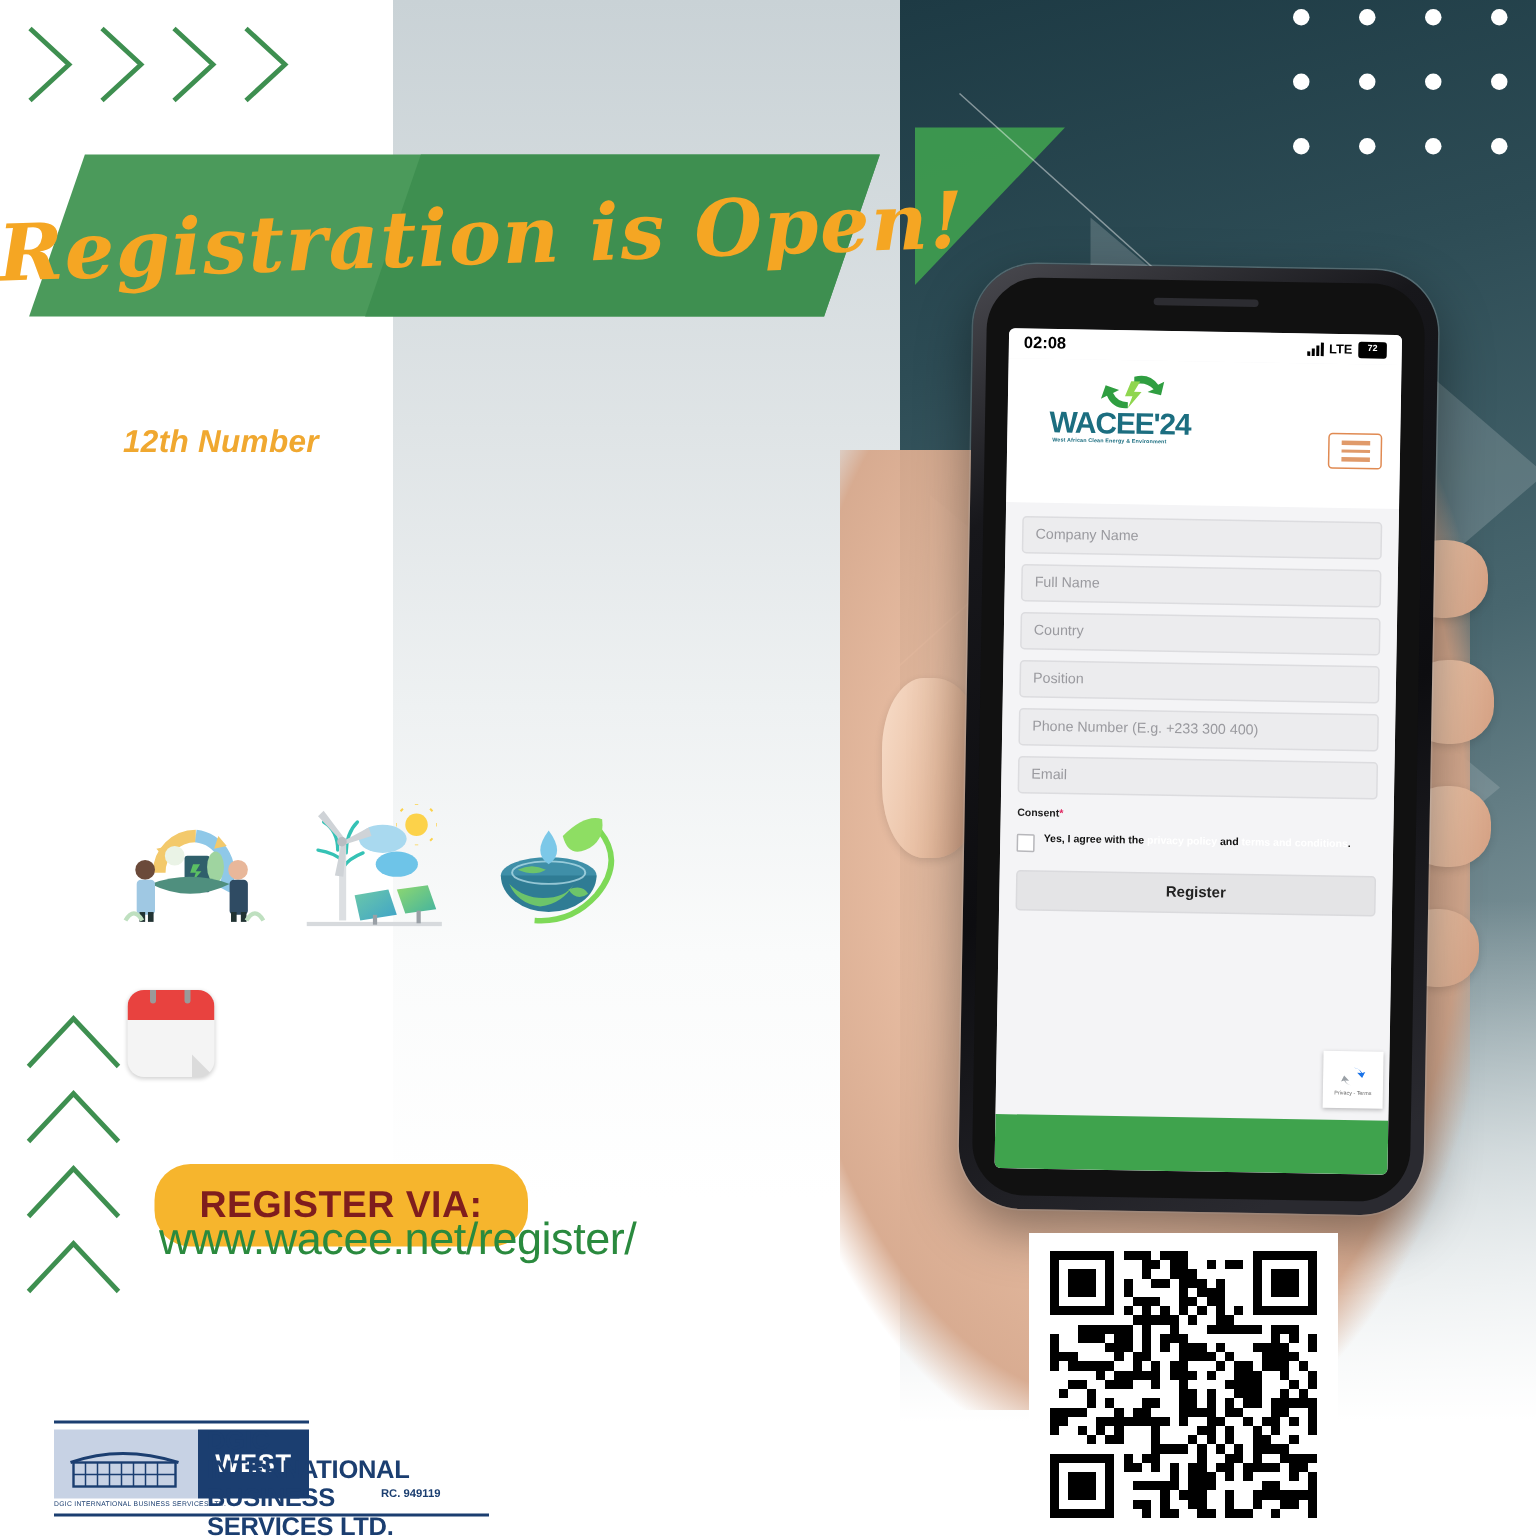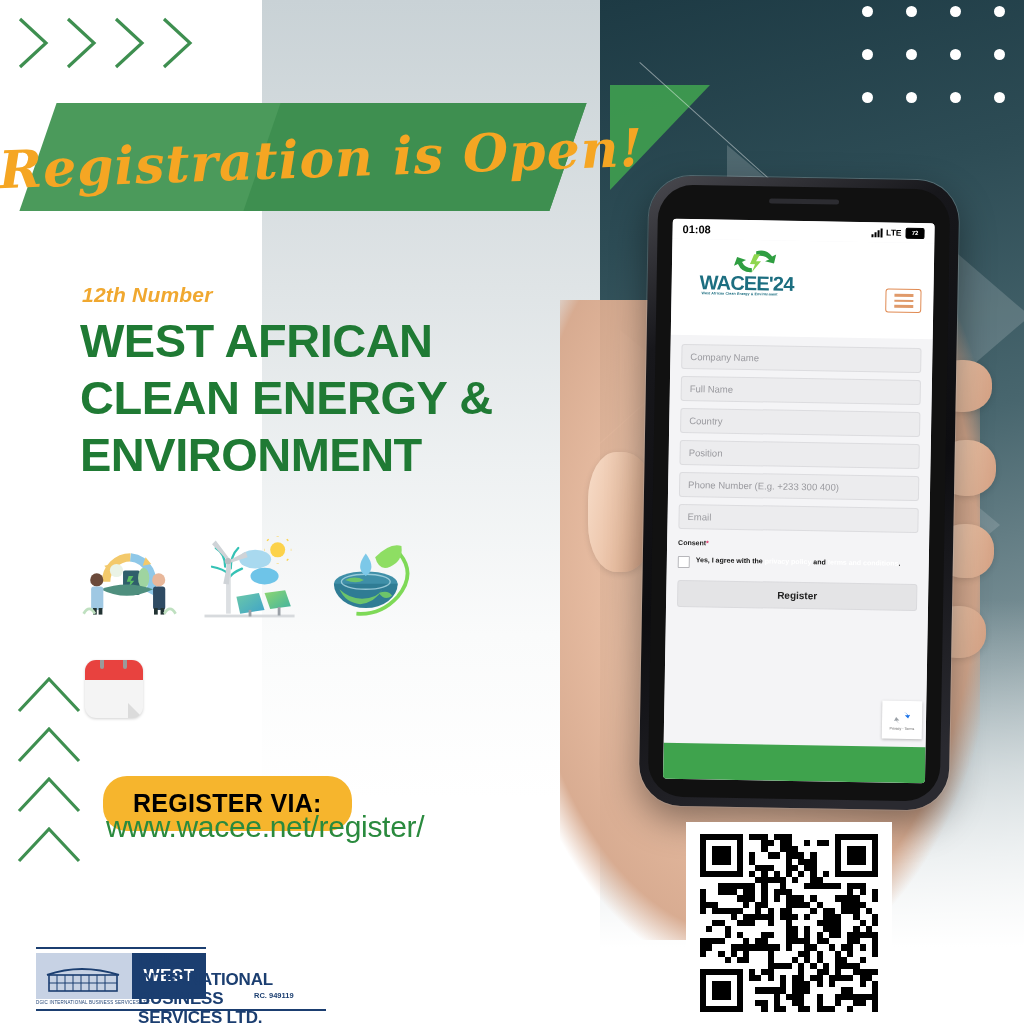--- a/index.html
+++ b/index.html
@@ -71,21 +71,21 @@
   .cal{width:58px;height:58px;border-radius:11px;background:#f4f4f4;position:relative;
     box-shadow:0 1px 3px rgba(0,0,0,.18);overflow:hidden;}
   .cal .top{position:absolute;left:0;top:0;right:0;height:20px;background:#e8423f;}
   .cal .ring{position:absolute;top:-4px;width:4px;height:13px;background:#9a9a9a;border-radius:2px;}
   .cal .fold{position:absolute;right:0;bottom:0;width:0;height:0;
     border-left:15px solid rgba(0,0,0,.10);border-top:15px solid transparent;}
   .date-text{font-size:28px;font-weight:700;color:#1f7a34;letter-spacing:-0.3px;white-space:nowrap;}
 
   
   .reg-btn{position:absolute;left:103px;top:776px;background:#F6B52D;border-radius:24px;
-    padding:13px 30px;font-size:25px;font-weight:700;color:#000000;letter-spacing:.3px;
+    padding:13px 30px;font-size:25px;font-weight:700;color:#7f1d1d;letter-spacing:.3px;
     border:none;cursor:pointer;}
   .reg-url{position:absolute;left:106px;top:810px;font-size:30px;color:#2a8a3e;
     letter-spacing:-0.3px;text-decoration:none;}
 
   
   .sponsors{position:absolute;left:0;top:925px;width:600px;height:99px;}
   .dgic-logo{position:absolute;left:18px;top:10px;width:290px;height:70px;}
   .dgic-box{position:absolute;left:18px;top:18px;width:96px;height:46px;background:#c7d2e4;}
   .dgic-blue{position:absolute;left:114px;top:18px;width:74px;height:46px;background:#1b3e70;}
   .dgic-blue span{color:#fff;font-size:17px;font-weight:700;line-height:46px;display:block;text-align:center;letter-spacing:.5px;}
@@ -221,25 +221,20 @@
     <svg class="chev-u" viewBox="0 0 70 44">
         <path d="M5 39 L35 7 L65 39" fill="none" stroke="#3e8f50" stroke-width="3.2"></path>
       </svg>
   </div>
 
   <div class="banner"></div>
   <div class="banner-dark"></div>
   <div class="banner-text">Registration is Open!</div>
 
   <div class="edition">12th Number</div>
-  <div class="title">
-    <div>WEST AFRICAN</div>
-    <div>CLEAN ENERGY &amp;</div>
-    <div>ENVIRONMENT</div>
-  </div>
 
   <div class="illus">
     <svg width="108" height="92" viewBox="0 0 108 92">
       <path d="M30 50 A26 26 0 0 1 56 24" fill="none" stroke="#f3c96b" stroke-width="9"></path>
       <path d="M56 24 A26 26 0 0 1 76 62" fill="none" stroke="#8fc8e8" stroke-width="9"></path>
       <path d="M34 40 l-6 -7 l9 -2 z" fill="#f3c96b"></path>
       <path d="M72 24 l6 7 l-9 2 z" fill="#f3c96b"></path>
       <rect x="48" y="38" width="18" height="26" fill="#2f5f6b" rx="2"></rect>
       <circle cx="41" cy="38" r="7" fill="#eaf3e6"></circle>
       <path d="M54 44 l5 0 l-3 5 l4 0 l-6 7 l2 -6 l-4 0 z" fill="#5bbf63"></path>
@@ -346,21 +341,21 @@
   <div class="finger" style="left:934px;top:524px;width:60px;height:54px;"></div>
   <div class="finger" style="left:928px;top:606px;width:58px;height:52px;"></div>
   <div class="finger" style="left:588px;top:452px;width:70px;height:120px;border-radius:40% 50% 50% 40%;"></div>
 
   <div class="phone">
     <div class="phone-inner">
       <div class="notch"></div>
       <div class="screen">
 
         <div class="statusbar">
-          <div class="sb-time">01:08</div>
+          <div class="sb-time">02:08</div>
           <div class="sb-right">
             <div class="sb-bars">
               <i style="height:3px"></i>
                 <i style="height:5px"></i>
                 <i style="height:7px"></i>
                 <i style="height:9px"></i>
             </div>
             <div class="sb-lte">LTE</div>
             <div class="sb-batt">
                 <span>72</span>

